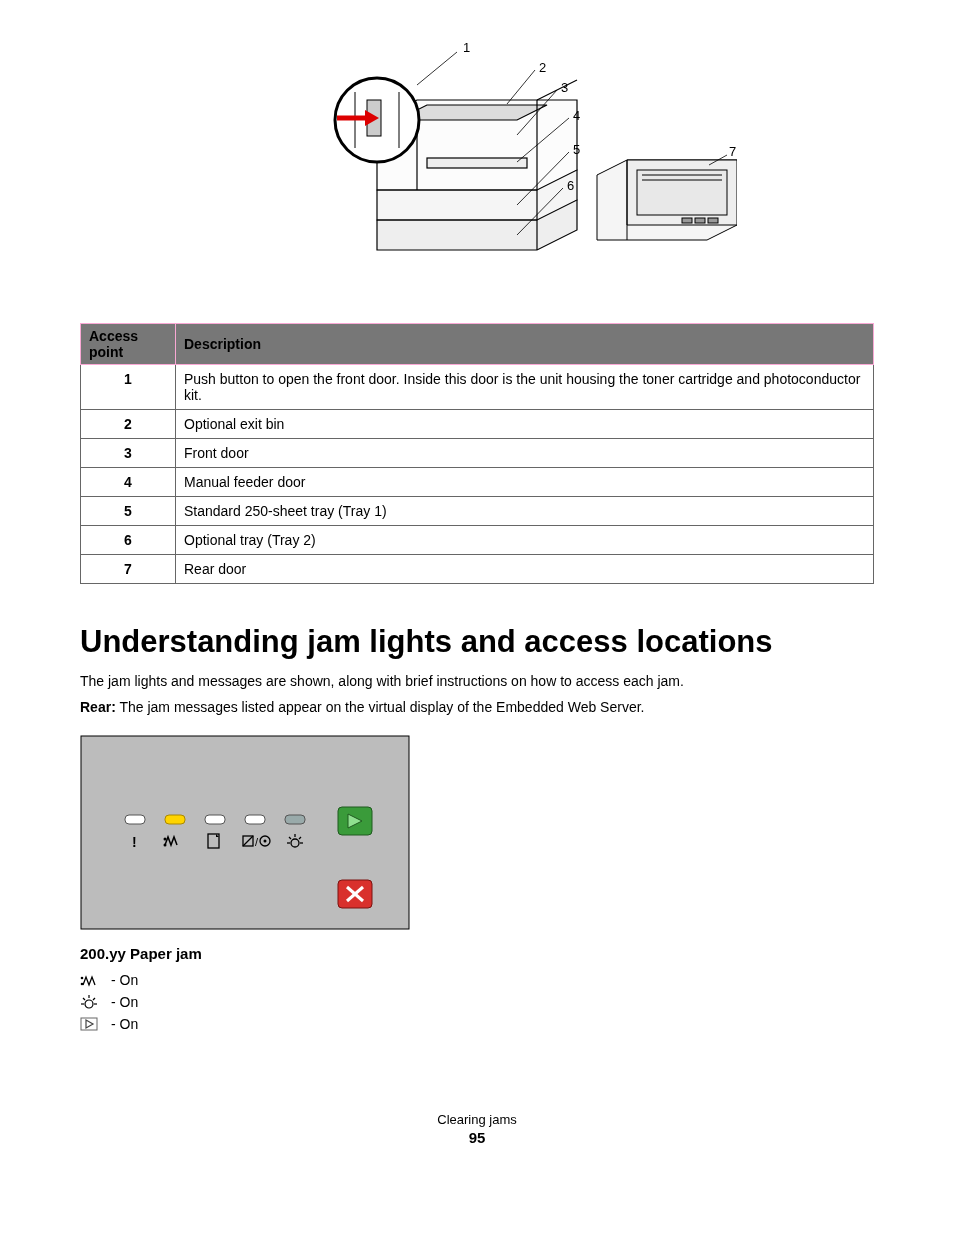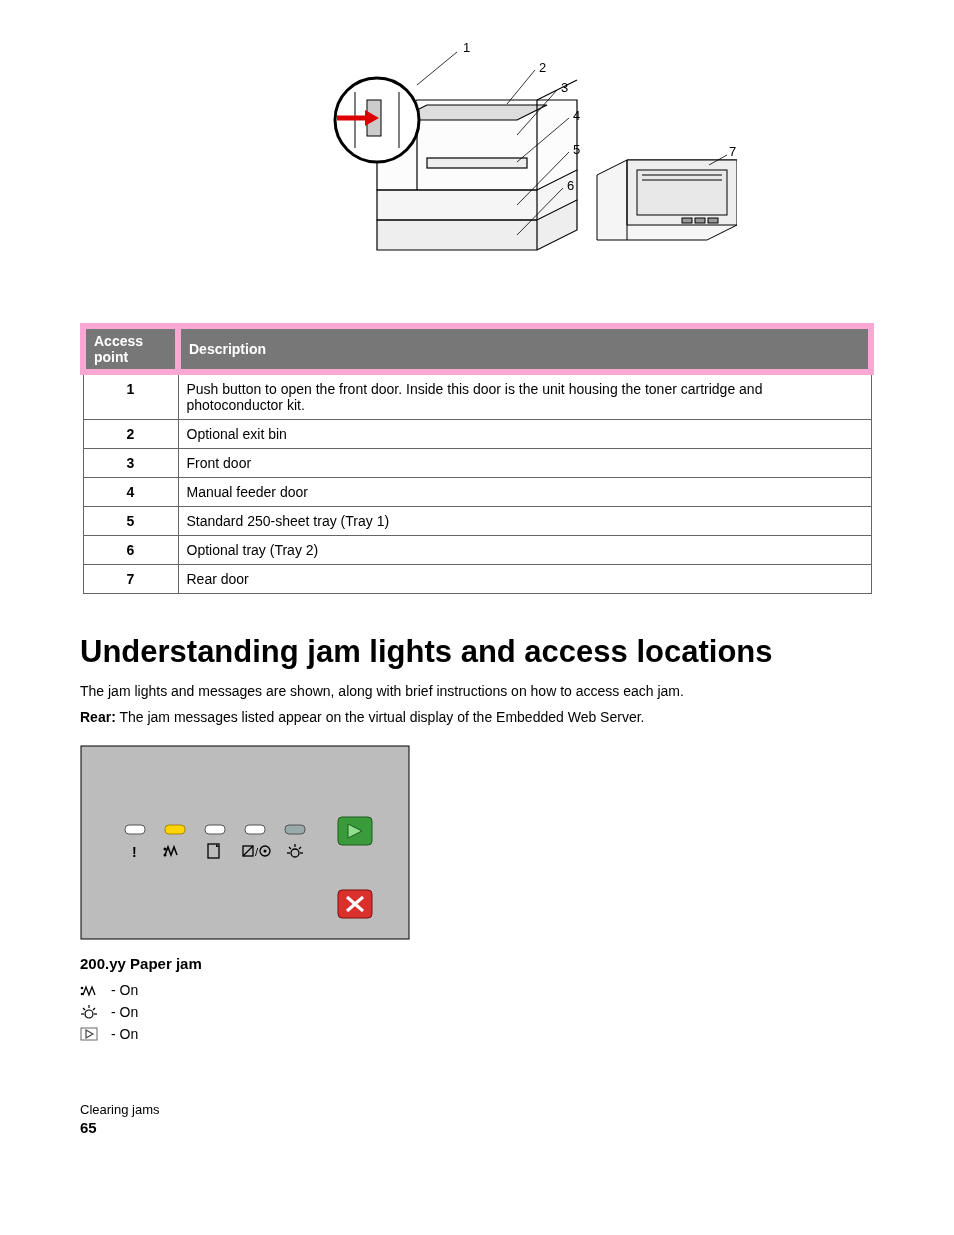--- a/index.html
+++ b/index.html
@@ -15,24 +15,24 @@
     text-align: center;
     margin-bottom: 20px;
   }
   table.access {
     border-collapse: collapse;
     width: 100%;
     margin-bottom: 40px;
   }
   table.access th {
     background: #777;
-    color: #ffffff;
+    color: #000000;
     text-align: left;
     padding: 4px 8px;
-    border: 6px solid #f9a8d4;
+    border: 1px solid #f9a8d4;
     font-weight: bold;
     font-size: 14px;
   }
   table.access td {
     border: 1px solid #666;
     padding: 6px 8px;
     font-size: 14px;
     vertical-align: top;
   }
   table.access td.num {
@@ -49,22 +49,22 @@
   .panel-wrap { margin: 18px 0 12px 0; }
   .jam-code {
     font-family: Liberation Sans, sans-serif;
     font-weight: bold;
     font-size: 15px;
     margin: 8px 0 10px 0;
   }
   .status-list { list-style: none; padding: 0; margin: 0; }
   .status-list li { margin: 6px 0; display: flex; align-items: center; gap: 13px; font-size: 14px; }
   .footer {
-    text-align: left;
-    margin-top: 60px;
+    text-align: center;
+    margin-top: 80px;
     font-size: 13px;
   }
   .footer .page-num { font-weight: bold; font-size: 15px; margin-top: 2px; }
   .icon-box {
     display: inline-flex; width: 18px; height: 14px; align-items: center; justify-content: center;
   }
 </style>
 </head>
 <body>
 
@@ -276,14 +276,14 @@
           <rect x="1" y="1" width="16" height="12" fill="none" stroke="#666" stroke-width="1"></rect>
           <polygon points="6,3 13,7 6,11" fill="none" stroke="#444" stroke-width="1.2"></polygon>
         </svg>
     </span>
     <span> - On</span>
   </li>
 </ul>
 
 <div class="footer">
   <div>Clearing jams</div>
-  <div class="page-num">65</div>
+  <div class="page-num">95</div>
 </div>
 
 </body></html>

